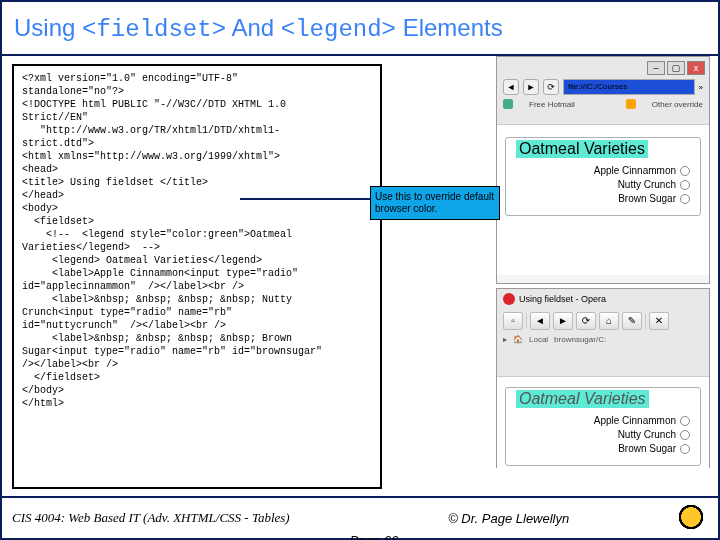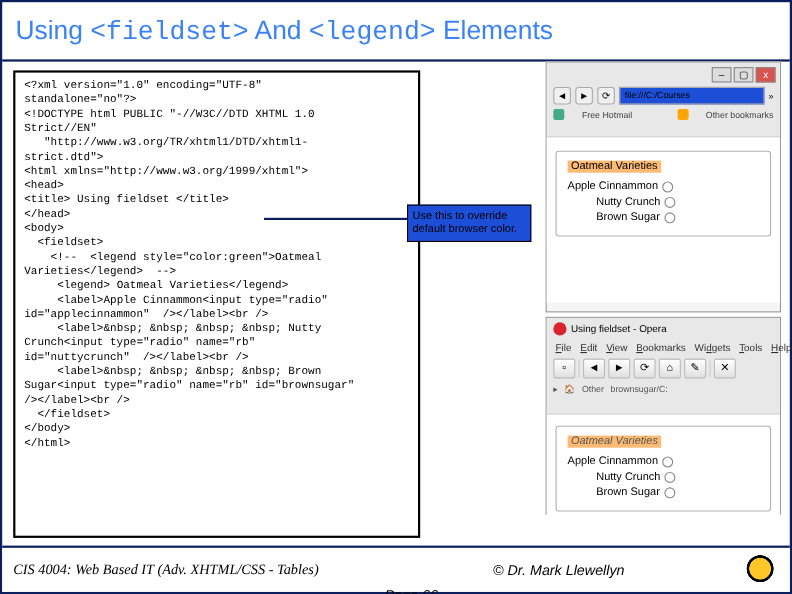--- a/index.html
+++ b/index.html
@@ -3,39 +3,39 @@
 <meta charset="utf-8">
 <style>
   * { box-sizing: border-box; margin: 0; padding: 0; }
   body { width: 720px; height: 540px; font-family: Arial, sans-serif; background: #1a1a2e; position: relative; overflow: hidden; }
   .slide { width: 720px; height: 540px; background: #fff; border: 2px solid #0a1e5c; position: relative; }
   .title-bar { height: 54px; border-bottom: 2px solid #0a1e5c; display: flex; align-items: center; padding: 0 12px; }
   .title-bar h1 { font-size: 24px; font-weight: normal; color: #3b82f6; font-family: Arial, sans-serif; }
   .title-bar .mono { font-family: 'Courier New', monospace; }
   .content { position: relative; height: 440px; }
   .code-box { position: absolute; left: 10px; top: 8px; width: 370px; height: 425px; border: 2px solid #000; padding: 6px 8px; font-family: 'Courier New', monospace; font-size: 10px; line-height: 1.3; white-space: pre-wrap; word-wrap: break-word; }
-  .callout { position: absolute; left: 368px; top: 130px; width: 113px; border: 1px solid #000; background: #1d4ed8; padding: 4px; font-size: 10px; line-height: 1.2; z-index: 5; }
+  .callout { position: absolute; left: 368px; top: 130px; width: 130px; border: 1px solid #000; background: #0ea5e9; padding: 4px; font-size: 10px; line-height: 1.2; z-index: 5; }
   .arrow-line { position: absolute; left: 238px; top: 142px; width: 130px; height: 2px; background: #0a1e5c; z-index: 4; }
   .browser-box { position: absolute; border: 1px solid #999; background: #f5f5f5; font-size: 9px; }
   .browser1 { right: 8px; top: 0; width: 214px; height: 228px; }
   .browser2 { right: 8px; top: 232px; width: 214px; height: 180px; }
   .win-controls { position: absolute; right: 4px; top: 4px; display: flex; gap: 2px; }
   .win-btn { width: 18px; height: 14px; border: 1px solid #888; background: #ddd; font-size: 9px; text-align: center; line-height: 12px; }
   .win-btn.close { background: #d9534f; color: #fff; }
   .browser-chrome { height: 68px; border-bottom: 1px solid #ccc; background: #e8e8e8; padding-top: 20px; }
   .addr-row { display: flex; align-items: center; gap: 4px; padding: 2px 6px; }
   .nav-btn { width: 16px; height: 16px; border: 1px solid #aaa; border-radius: 3px; background: #f0f0f0; font-size: 9px; text-align: center; line-height: 14px; }
   .addr-bar { flex: 1; height: 16px; border: 1px solid #aaa; background: #1d4ed8; padding: 0 4px; font-size: 8px; line-height: 14px; }
   .bookmark-row { display: flex; gap: 6px; padding: 2px 6px; font-size: 8px; color: #444; }
   .bm-item { display: flex; align-items: flex-end; gap: 16px; }
   .bm-icon { width: 10px; height: 10px; background: #ffa500; border-radius: 2px; }
   .browser-body { padding: 8px; background: #fff; height: 150px; }
   .fieldset-render { border: 1px solid #b0b0b0; border-radius: 3px; padding: 8px 10px; margin-top: 4px; }
-  .legend-render { margin-top: -14px; margin-bottom: 4px; background: #fdba74; display: inline-block; padding: 0 3px; font-size: 10px; }
-  .radio-row { display: flex; align-items: center; gap: 4px; font-size: 10px; margin: 3px 0; }
+  .legend-render { margin-top: -14px; margin-bottom: 4px; background: #5eead4; display: inline-block; padding: 0 3px; font-size: 16px; }
+  .radio-row { display: flex; align-items: center; gap: 4px; font-size: 10px; margin: 3px 0; justify-content: flex-end; }
   .radio-circle { width: 10px; height: 10px; border: 1px solid #888; border-radius: 50%; background: #fff; }
   .opera-chrome { height: 88px; background: #e8e8e8; border-bottom: 1px solid #ccc; }
   .opera-title { display: flex; align-items: center; gap: 4px; padding: 4px 6px; font-size: 9px; }
   .opera-logo { width: 12px; height: 12px; background: #d9232d; border-radius: 50%; }
   .menu-row { display: flex; gap: 8px; padding: 2px 8px; font-size: 9px; color: #333; }
   .menu-item { }
   .menu-item u { text-decoration: underline; }
   .toolbar-row { display: flex; gap: 3px; padding: 3px 6px; align-items: center; }
   .tb-btn { width: 20px; height: 18px; border: 1px solid #bbb; background: linear-gradient(#fff,#e0e0e0); border-radius: 2px; font-size: 10px; text-align: center; line-height: 16px; }
   .tb-sep { width: 1px; height: 16px; background: #ccc; }
@@ -105,21 +105,21 @@
           <div class="addr-bar">file:///C:/Courses</div>
           <span style="font-size:8px;">»</span>
         </div>
         <div class="bookmark-row">
           <div class="bm-item">
               <span style="width:10px;height:10px;background:#4a8;border-radius:2px;"></span>
               <span>Free Hotmail</span>
             </div>
           <div class="bm-item" style="margin-left:auto;">
               <span class="bm-icon"></span>
-              <span>Other bookmarks</span>
+              <span>Other override</span>
             </div>
         </div>
       </div>
       <div class="browser-body">
         <div class="fieldset-render">
           <div class="legend-render">Oatmeal Varieties</div>
           <div class="radio-row">
               <span>Apple Cinnammon</span>
               <span class="radio-circle"></span>
             </div>
@@ -134,44 +134,35 @@
         </div>
       </div>
     </div>
 
     <div class="browser-box browser2">
       <div class="opera-chrome">
         <div class="opera-title">
           <span class="opera-logo"></span>
           <span>Using fieldset - Opera</span>
         </div>
-        <div class="menu-row">
-          <span class="menu-item"><u>F</u>ile</span>
-          <span class="menu-item"><u>E</u>dit</span>
-          <span class="menu-item"><u>V</u>iew</span>
-          <span class="menu-item"><u>B</u>ookmarks</span>
-          <span class="menu-item">Wi<u>d</u>gets</span>
-          <span class="menu-item"><u>T</u>ools</span>
-          <span class="menu-item"><u>H</u>elp</span>
-        </div>
         <div class="toolbar-row">
           <div class="tb-btn">▫</div>
           <div class="tb-sep"></div>
           <div class="tb-btn">◄</div>
           <div class="tb-btn">►</div>
           <div class="tb-btn">⟳</div>
           <div class="tb-btn">⌂</div>
           <div class="tb-btn">✎</div>
           <div class="tb-sep"></div>
           <div class="tb-btn">✕</div>
         </div>
         <div class="status-row">
           <span>▸</span>
           <span>🏠</span>
-          <span>Other</span>
+          <span>Local</span>
           <span>brownsugar/C:</span>
         </div>
       </div>
       <div class="opera-body">
         <div class="fieldset-render">
           <div class="legend-render" style="font-style:italic;color:#555;">Oatmeal Varieties</div>
           <div class="radio-row">
               <span>Apple Cinnammon</span>
               <span class="radio-circle"></span>
             </div>
@@ -185,17 +176,17 @@
             </div>
         </div>
       </div>
     </div>
 
   </div>
 
   <div class="footer">
     <span class="footer-text"><i>CIS 4004: Web Based IT (Adv. XHTML/CSS - Tables)</i></span>
     <span class="footer-page">Page 66</span>
-    <span class="footer-copy">© Dr. Mark Llewellyn</span>
+    <span class="footer-copy">© Dr. Page Llewellyn</span>
     <div class="logo"></div>
   </div>
 
 </div>
 
 </body></html>

